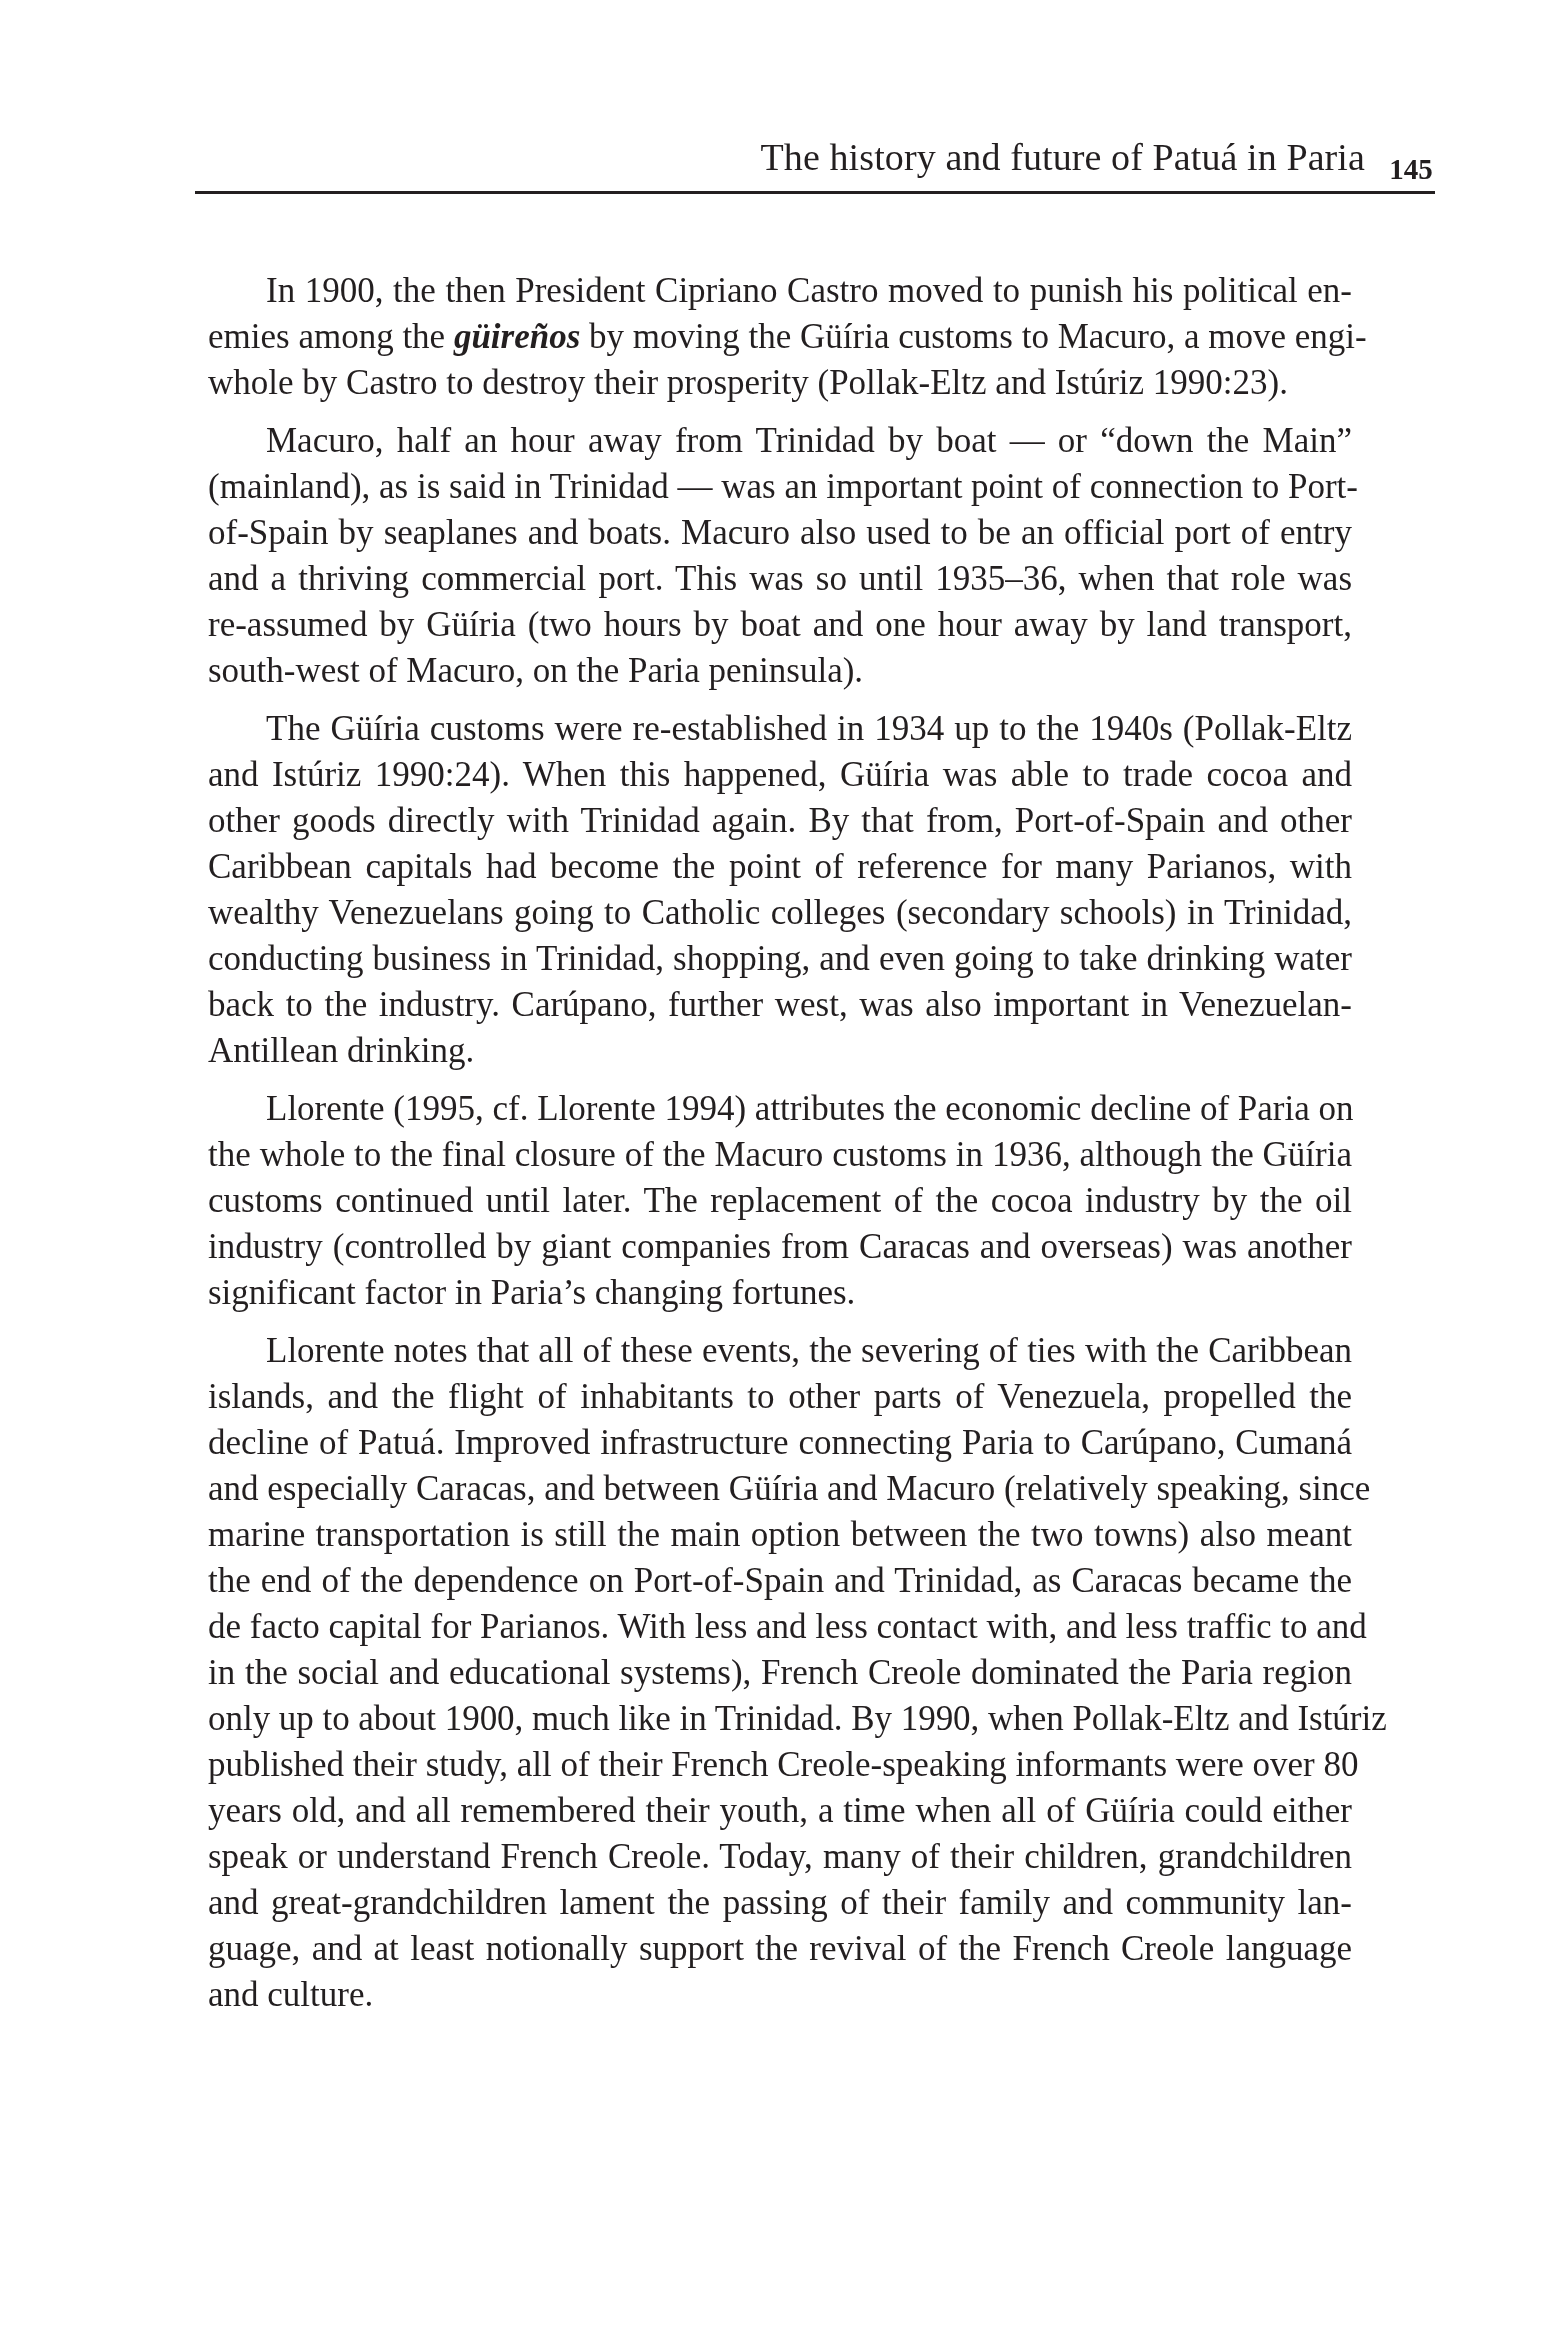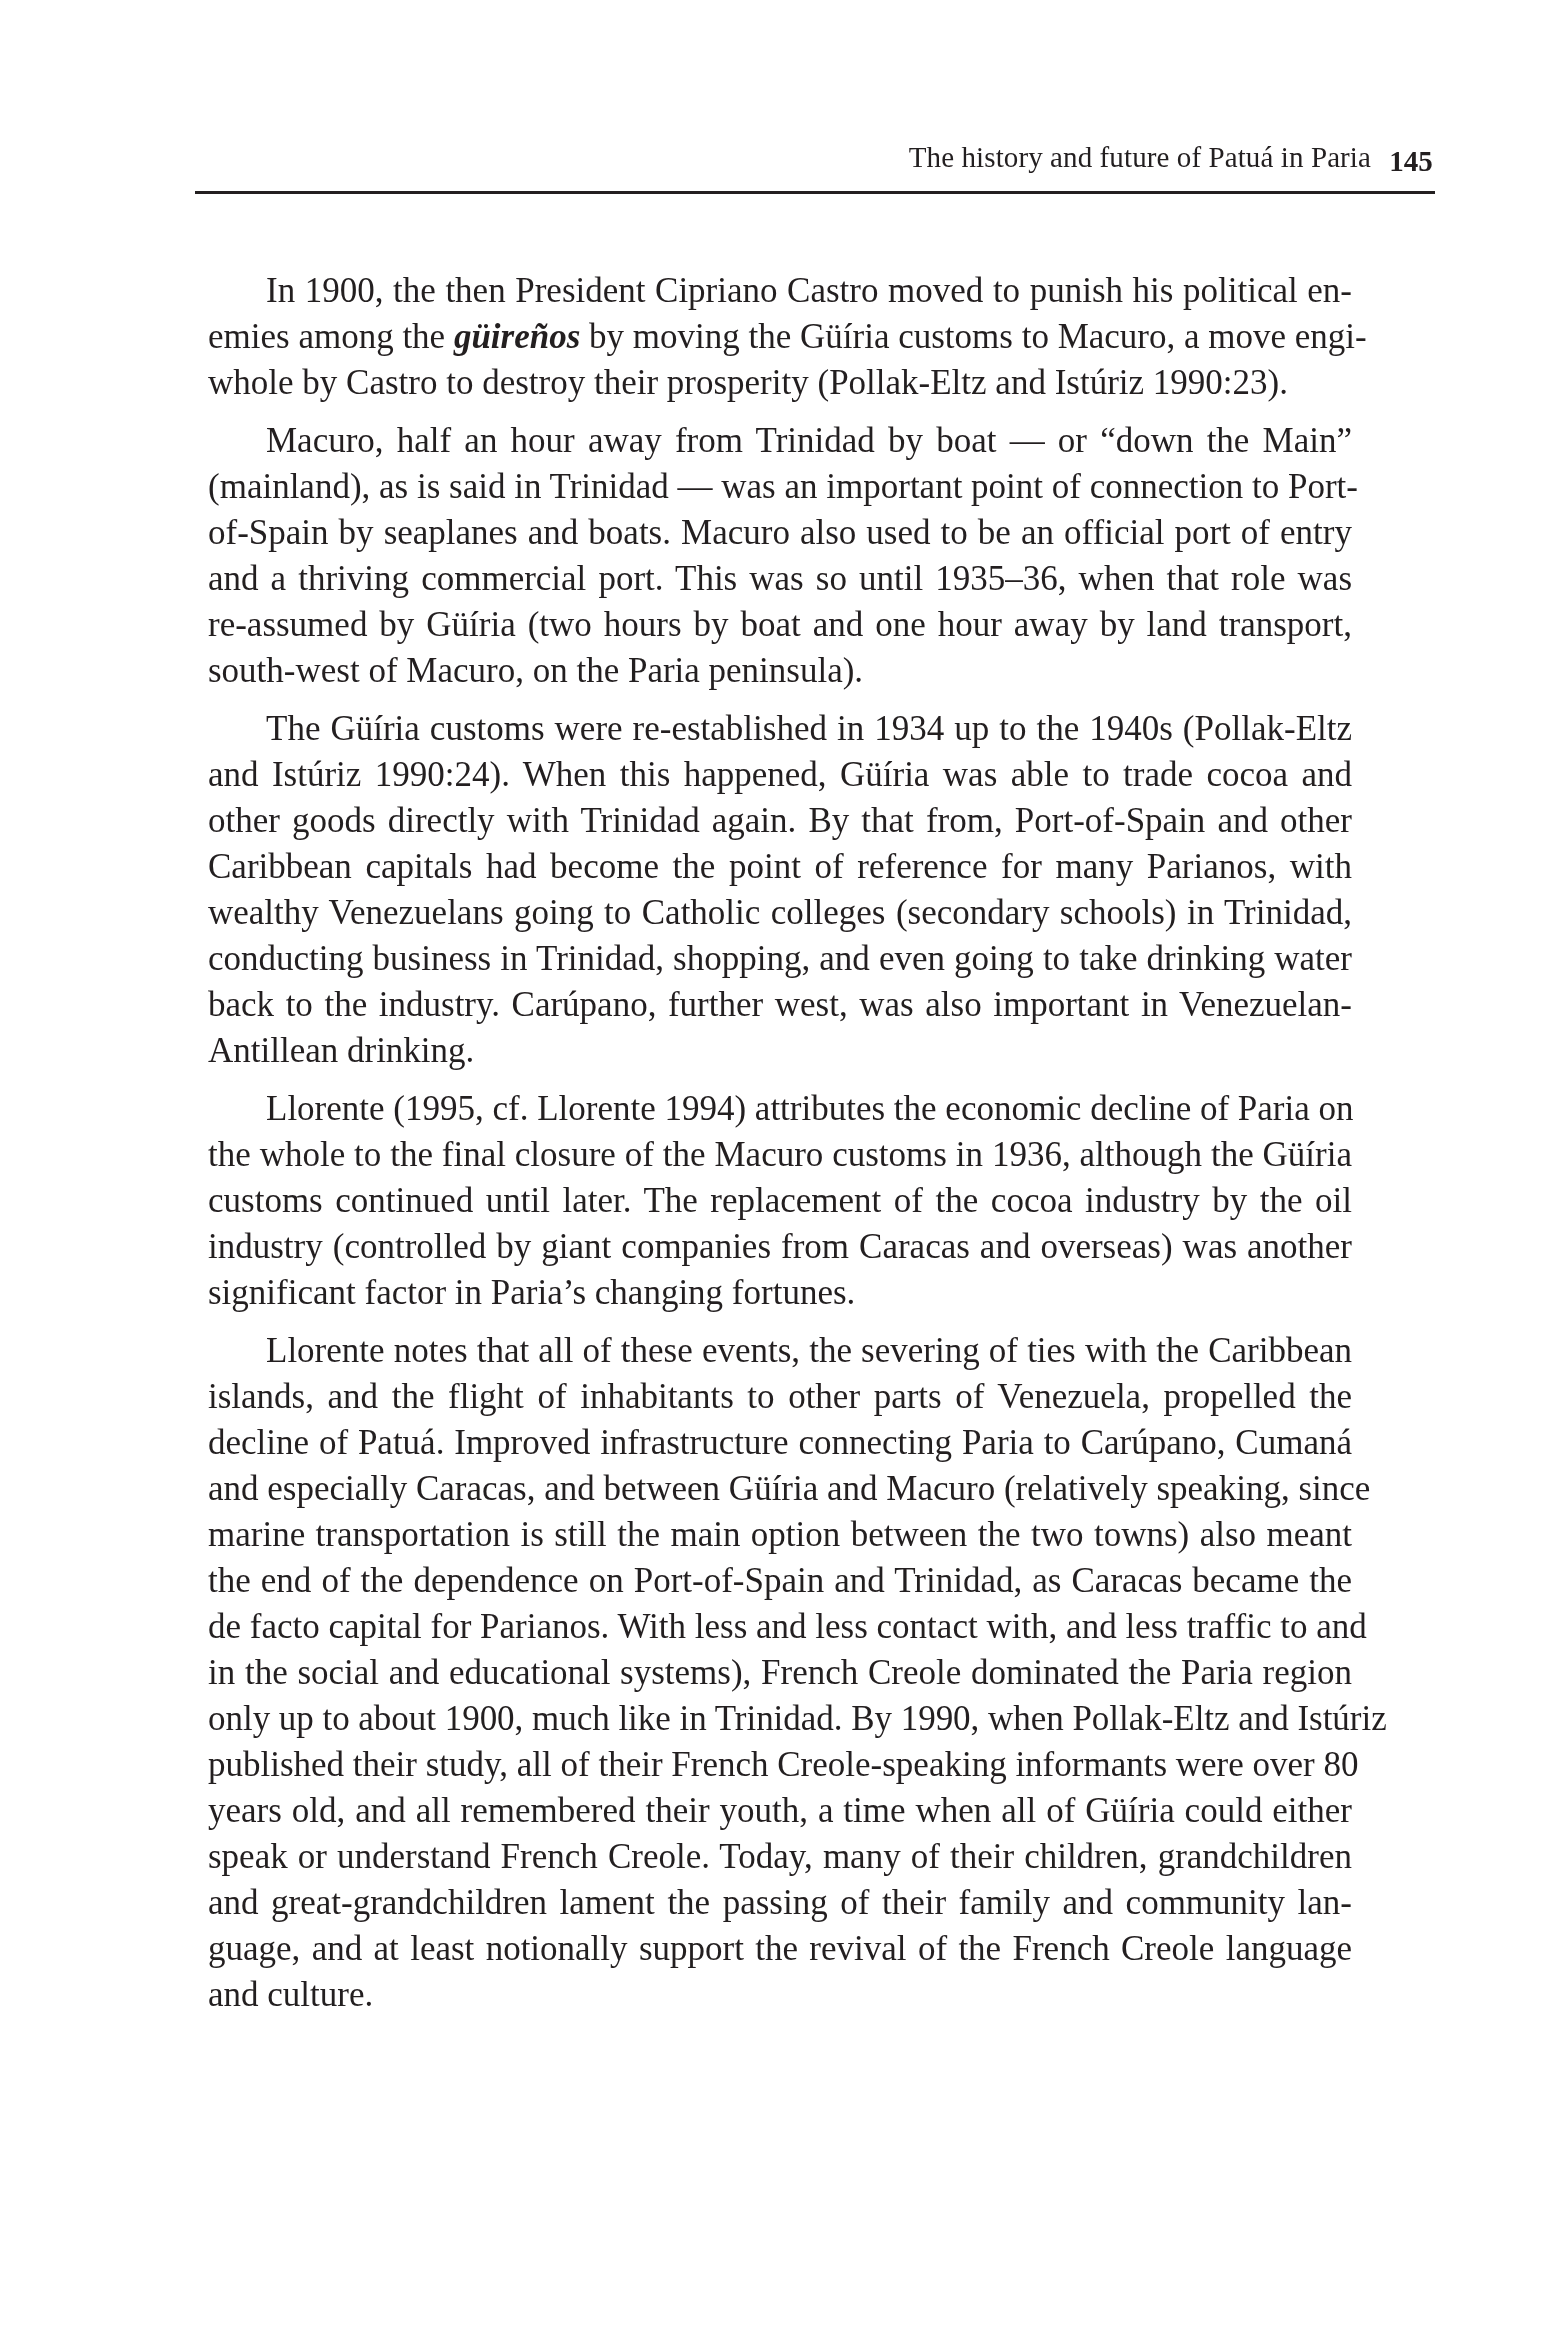--- a/index.html
+++ b/index.html
@@ -18,30 +18,30 @@
   .running-head {
     position: absolute;
     top: 139px;
     left: 195px;
     width: 1239px;
     height: 37px;
     line-height: 37px;
   }
   .running-title {
     position: absolute;
-    right: 63px;
+    right: 69px;
     top: 0;
-    font-size: 29px;
+    font-size: 38px;
     white-space: nowrap;
     letter-spacing: 0.1px;
   }
   .page-number {
     position: absolute;
     right: 1.2px;
-    top: 4px;
+    top: 12px;
     font-size: 29px;
     font-weight: bold;
     white-space: nowrap;
   }
   .head-rule {
     position: absolute;
     top: 191px;
     left: 195px;
     width: 1240px;
     height: 2.5px;

